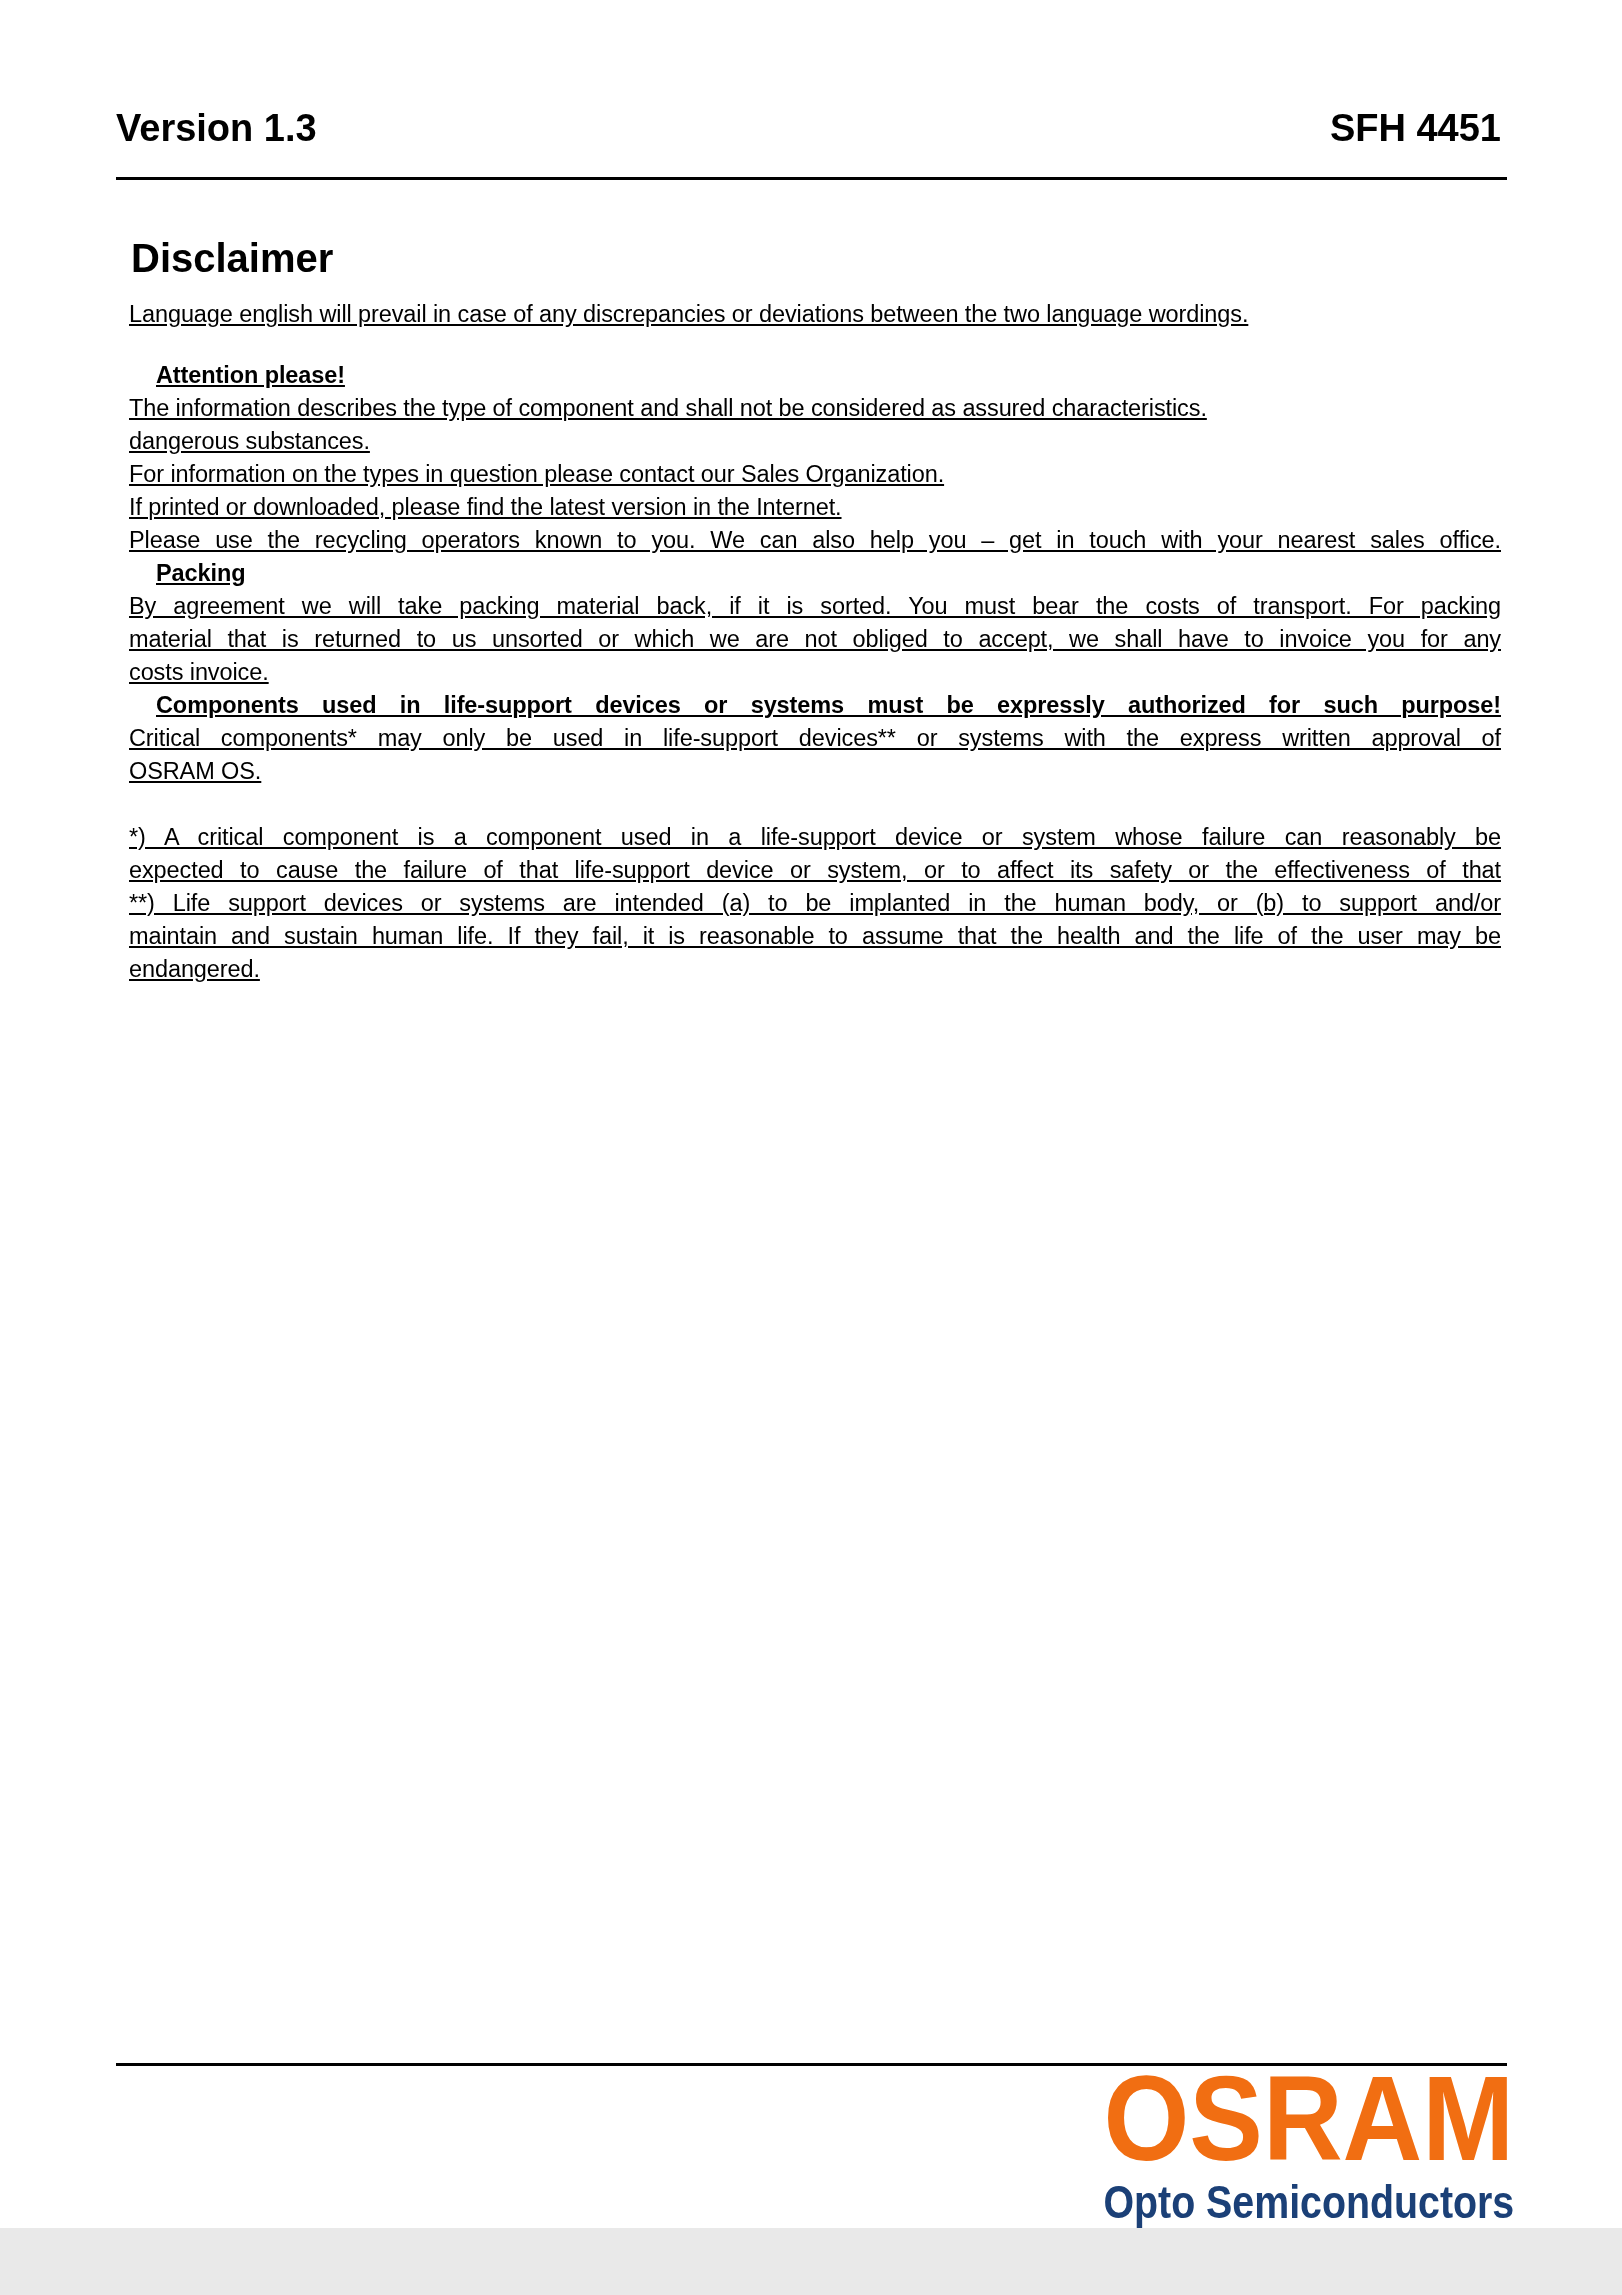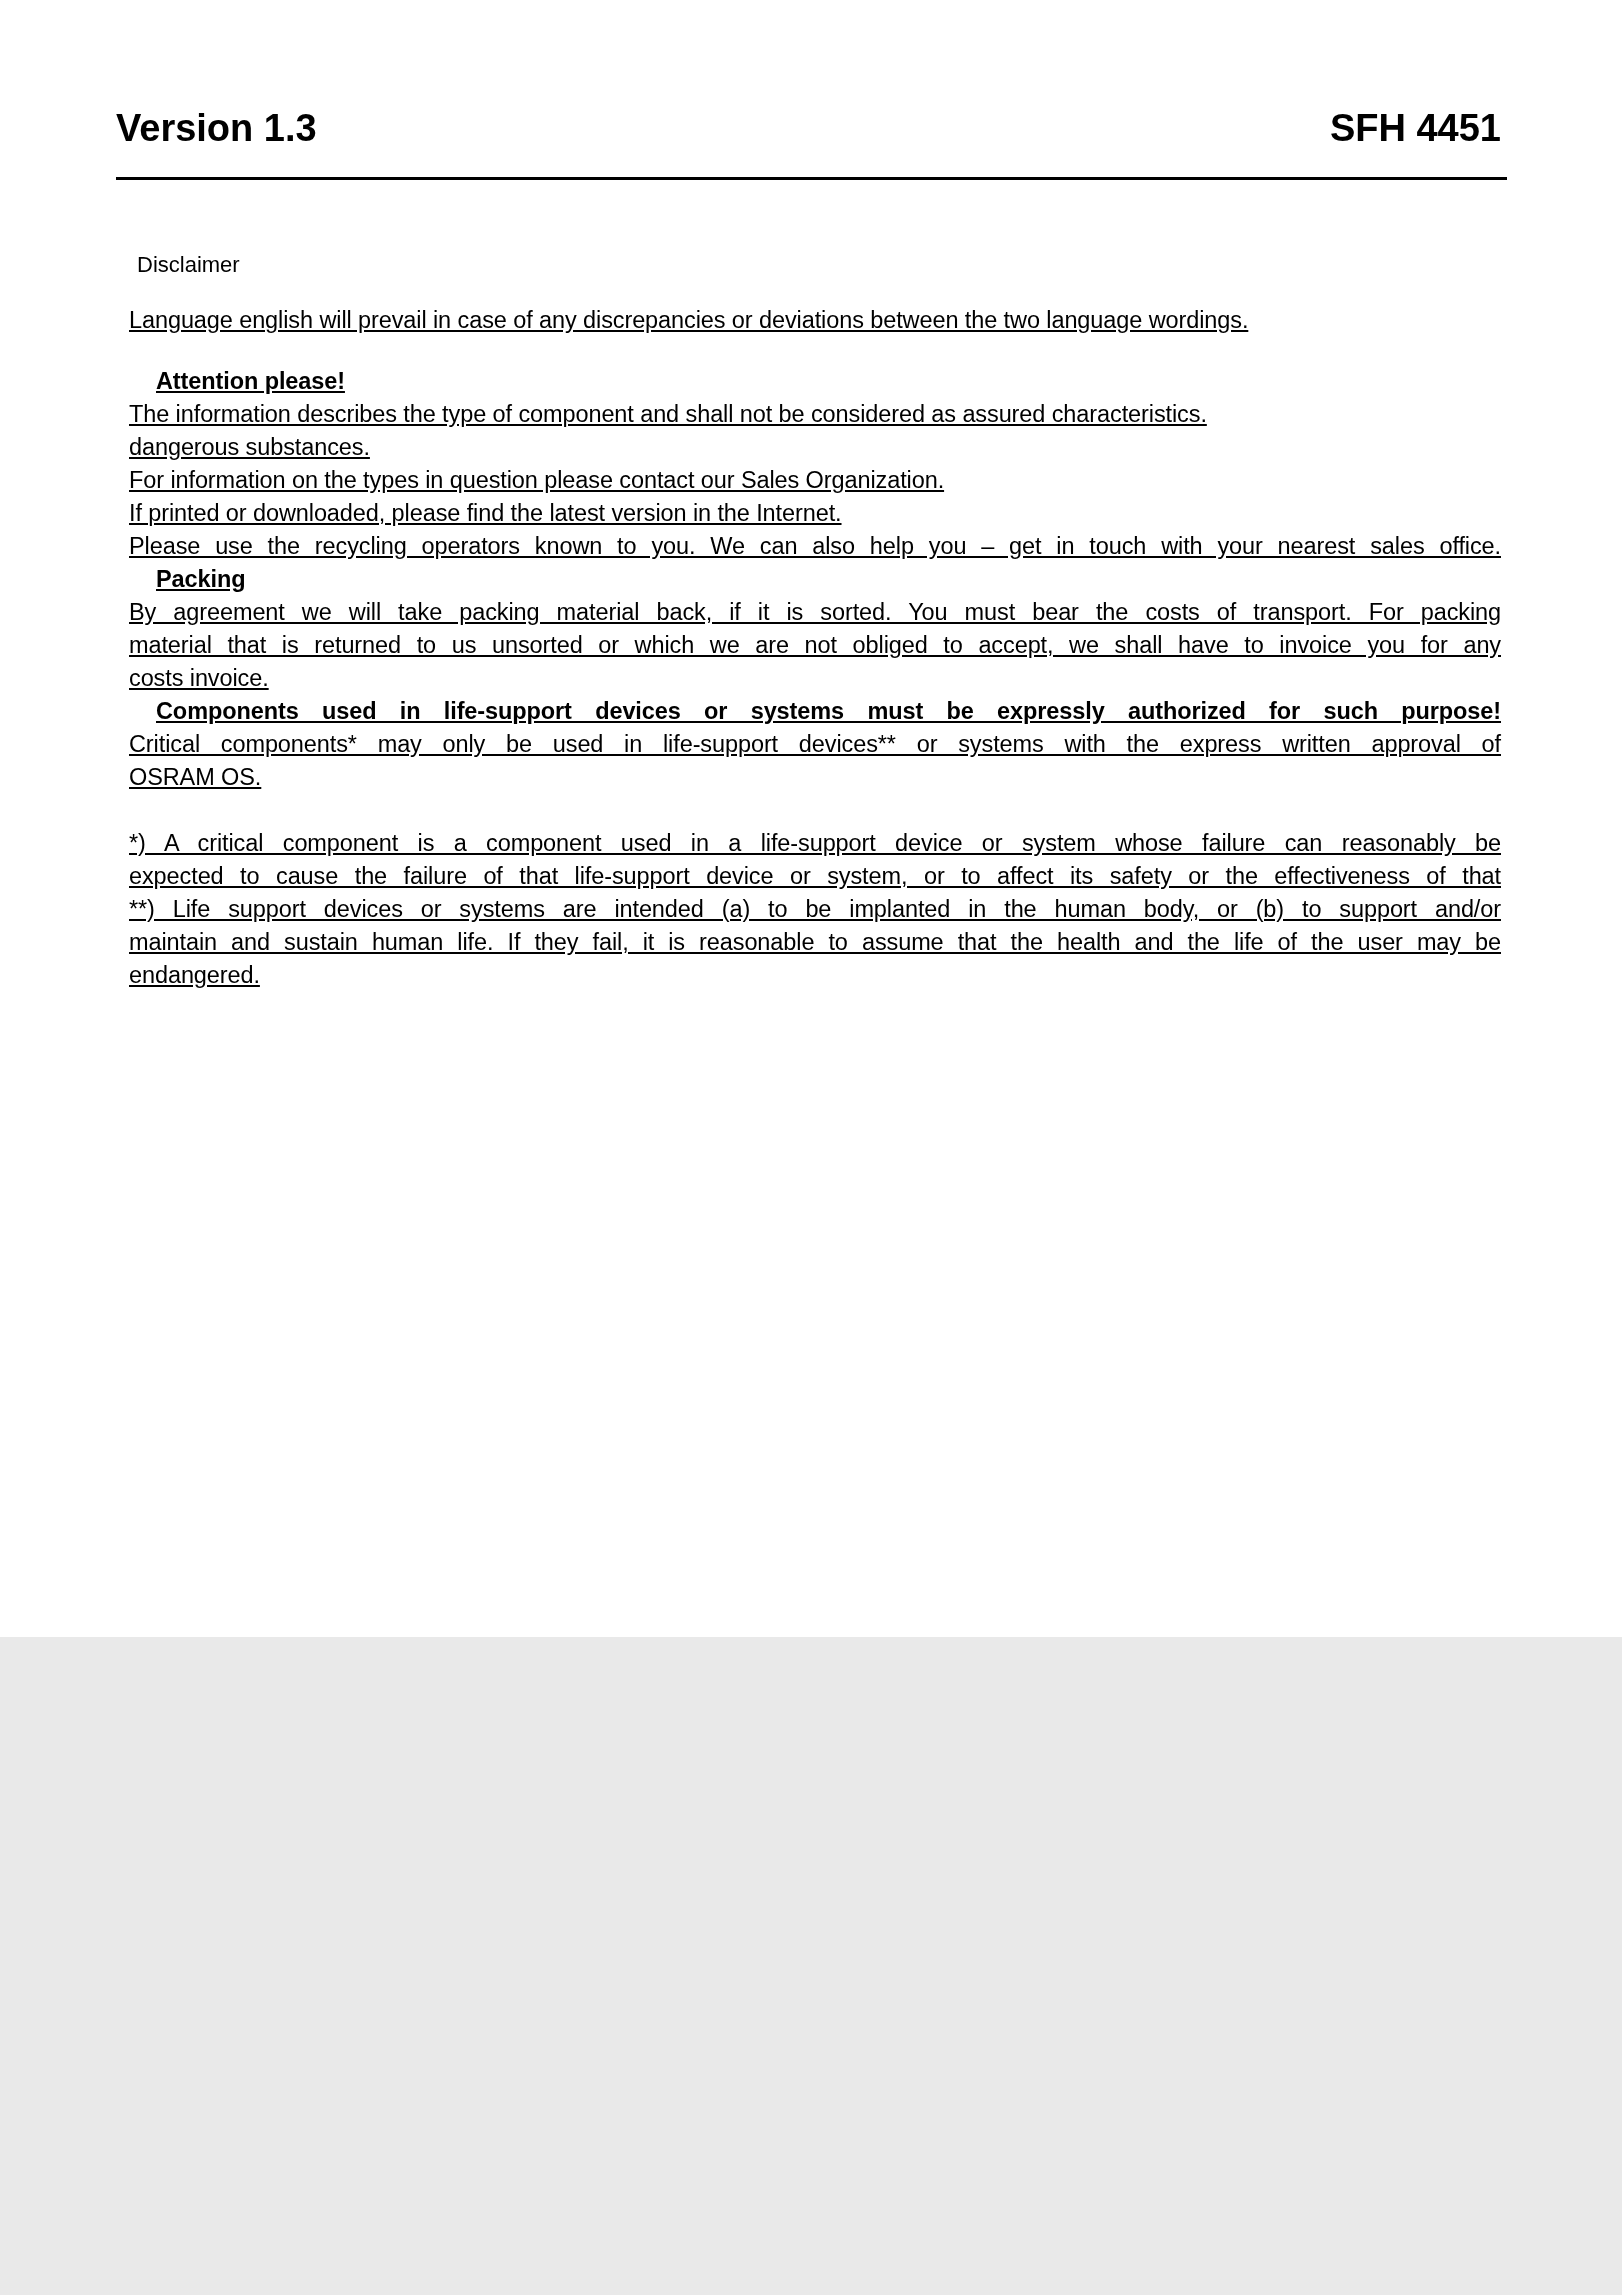--- a/index.html
+++ b/index.html
@@ -1,18 +1,18 @@
 <!DOCTYPE html>
 <html style="font-size:10.5px"><head>
 <meta charset="utf-8">
 <style>
   html,body { margin:0; padding:0; background:#e9e9e9; }
   .page {
     position:relative;
-    width:1622px; height:1637px;
+    width:1622px; height:2228px;
     background:#ffffff;
     font-family:"Liberation Sans","DejaVu Sans",sans-serif;
     color:#000;
     overflow:hidden;
   }
   
   .header-row {
     position:absolute; top:105px; left:116px; width:1385px;
     display:flex; justify-content:space-between; align-items:baseline;
     font-size:38px; font-weight:bold; line-height:47px;
@@ -20,21 +20,21 @@
   .rule {
     position:absolute; left:116px; width:1391px; height:2.6px; background:#000;
   }
   .rule.header-rule { top:177px; }
   .rule.footer-rule { top:0; }
   
   .textcol {
     position:absolute; top:238px; left:129px; width:1372px;
   }
   .title {
-    margin:8px; font-size:22px; font-weight:normal; line-height:37px;
+    margin:2px; font-size:40px; font-weight:bold; line-height:37px;
   }
   .line {
     margin:0; font-size:23.5px; line-height:33px; min-height:33px;
     letter-spacing:-0.1px;
     text-align:justify; text-align-last:left;text-decoration:underline;
   }
   .line.j { text-align-last:justify; }
   .line.bold { font-weight:bold;margin-left:27px; }
   .intro { margin-top:21px; }
   .sec-attention { margin-top:27.5px; }

